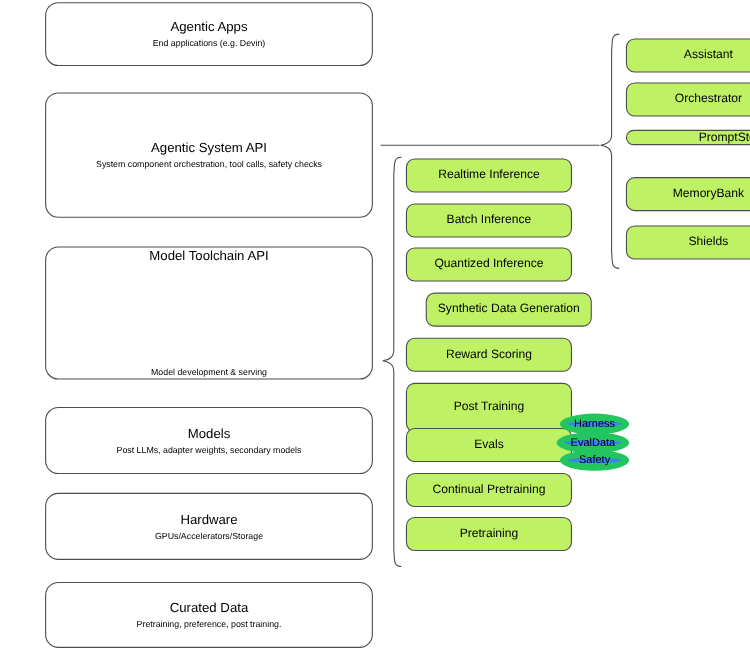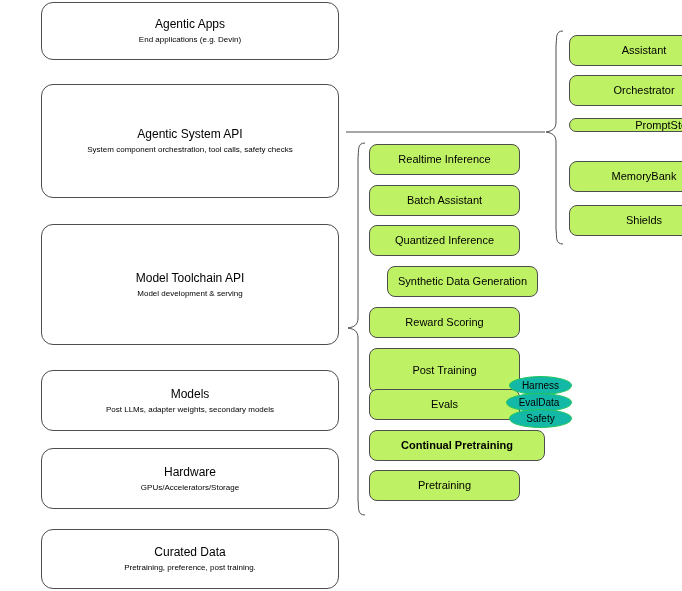--- a/index.html
+++ b/index.html
@@ -61,23 +61,23 @@
     font-size: 11px;
     line-height: 13px;
     color: #000;
     white-space: nowrap;
   }
 
   
   .pill {
     position: absolute;
     box-sizing: border-box;
-    border: 1px solid #22c55e;
+    border: 7px solid #22c55e;
     border-radius: 50%/50%;
-    background: #14b8a6;
+    background: #3b82f6;
     display: flex;
     align-items: center;
     justify-content: center;
     text-align: right;
     font-size: 10px;
     line-height: 11px;
     color: #000;
     white-space: nowrap;
     z-index: 5;
   }
@@ -127,48 +127,48 @@
   <div class="layer-box" style="left:2px; top:2px; width:298px; height:58px;">
     <div class="layer-title">Agentic Apps</div>
     <div class="layer-sub">End applications (e.g. Devin)</div>
   </div>
 
   <div class="layer-box" style="left:2px; top:84px; width:298px; height:114px;">
     <div class="layer-title">Agentic System API</div>
     <div class="layer-sub">System component orchestration, tool calls, safety checks</div>
   </div>
 
-  <div class="layer-box" style="left:2px; top:224px; width:298px; height:121px;">
+  <div class="layer-box" style="left:2px; top:224px; width:298px; height:121px;justify-content:space-between;">
     <div class="layer-title">Model Toolchain API</div>
     <div class="layer-sub">Model development &amp; serving</div>
   </div>
 
   <div class="layer-box" style="left:2px; top:370px; width:298px; height:61px;">
     <div class="layer-title">Models</div>
     <div class="layer-sub">Post LLMs, adapter weights, secondary models</div>
   </div>
 
   <div class="layer-box" style="left:2px; top:448px; width:298px; height:61px;">
     <div class="layer-title">Hardware</div>
     <div class="layer-sub">GPUs/Accelerators/Storage</div>
   </div>
 
   <div class="layer-box" style="left:2px; top:529px; width:298px; height:60px;">
     <div class="layer-title">Curated Data</div>
     <div class="layer-sub">Pretraining, preference, post training.</div>
   </div>
 
   <div class="item-box" style="left:330px; top:144px; width:151px; height:31px;">Realtime Inference</div>
-  <div class="item-box" style="left:330px; top:185px; width:151px; height:31px;">Batch Assistant</div>
+  <div class="item-box" style="left:330px; top:185px; width:151px; height:31px;">Batch Inference</div>
   <div class="item-box" style="left:330px; top:225px; width:151px; height:31px;">Quantized Inference</div>
   <div class="item-box" style="left:348px; top:266px; width:151px; height:31px;">Synthetic Data Generation</div>
   <div class="item-box" style="left:330px; top:307px; width:151px; height:31px;">Reward Scoring</div>
   <div class="item-box" style="left:330px; top:348px; width:151px; height:45px;">Post Training</div>
   <div class="item-box" style="left:330px; top:389px; width:151px; height:31px;">Evals</div>
-  <div class="item-box" style="left:330px; top:430px; width:176px; height:31px;font-weight:bold;">Continual Pretraining</div>
+  <div class="item-box" style="left:330px; top:430px; width:151px; height:31px;">Continual Pretraining</div>
   <div class="item-box" style="left:330px; top:470px; width:151px; height:31px;">Pretraining</div>
 
   <div class="pill" style="left:470px; top:376px; width:63px; height:19px;">Harness</div>
   <div class="pill" style="left:467px; top:393px; width:66px; height:19px;">EvalData</div>
   <div class="pill" style="left:470px; top:409px; width:63px; height:19px;">Safety</div>
 
   <div class="item-box" style="left:530px; top:35px; width:150px; height:31px;">Assistant</div>
   <div class="item-box" style="left:530px; top:75px; width:150px; height:31px;">Orchestrator</div>
   <div class="item-box" style="left:530px; top:118px; width:150px; height:14px;padding-left:44px;">PromptStore</div>
   <div class="item-box" style="left:530px; top:161px; width:150px; height:31px;">MemoryBank</div>

